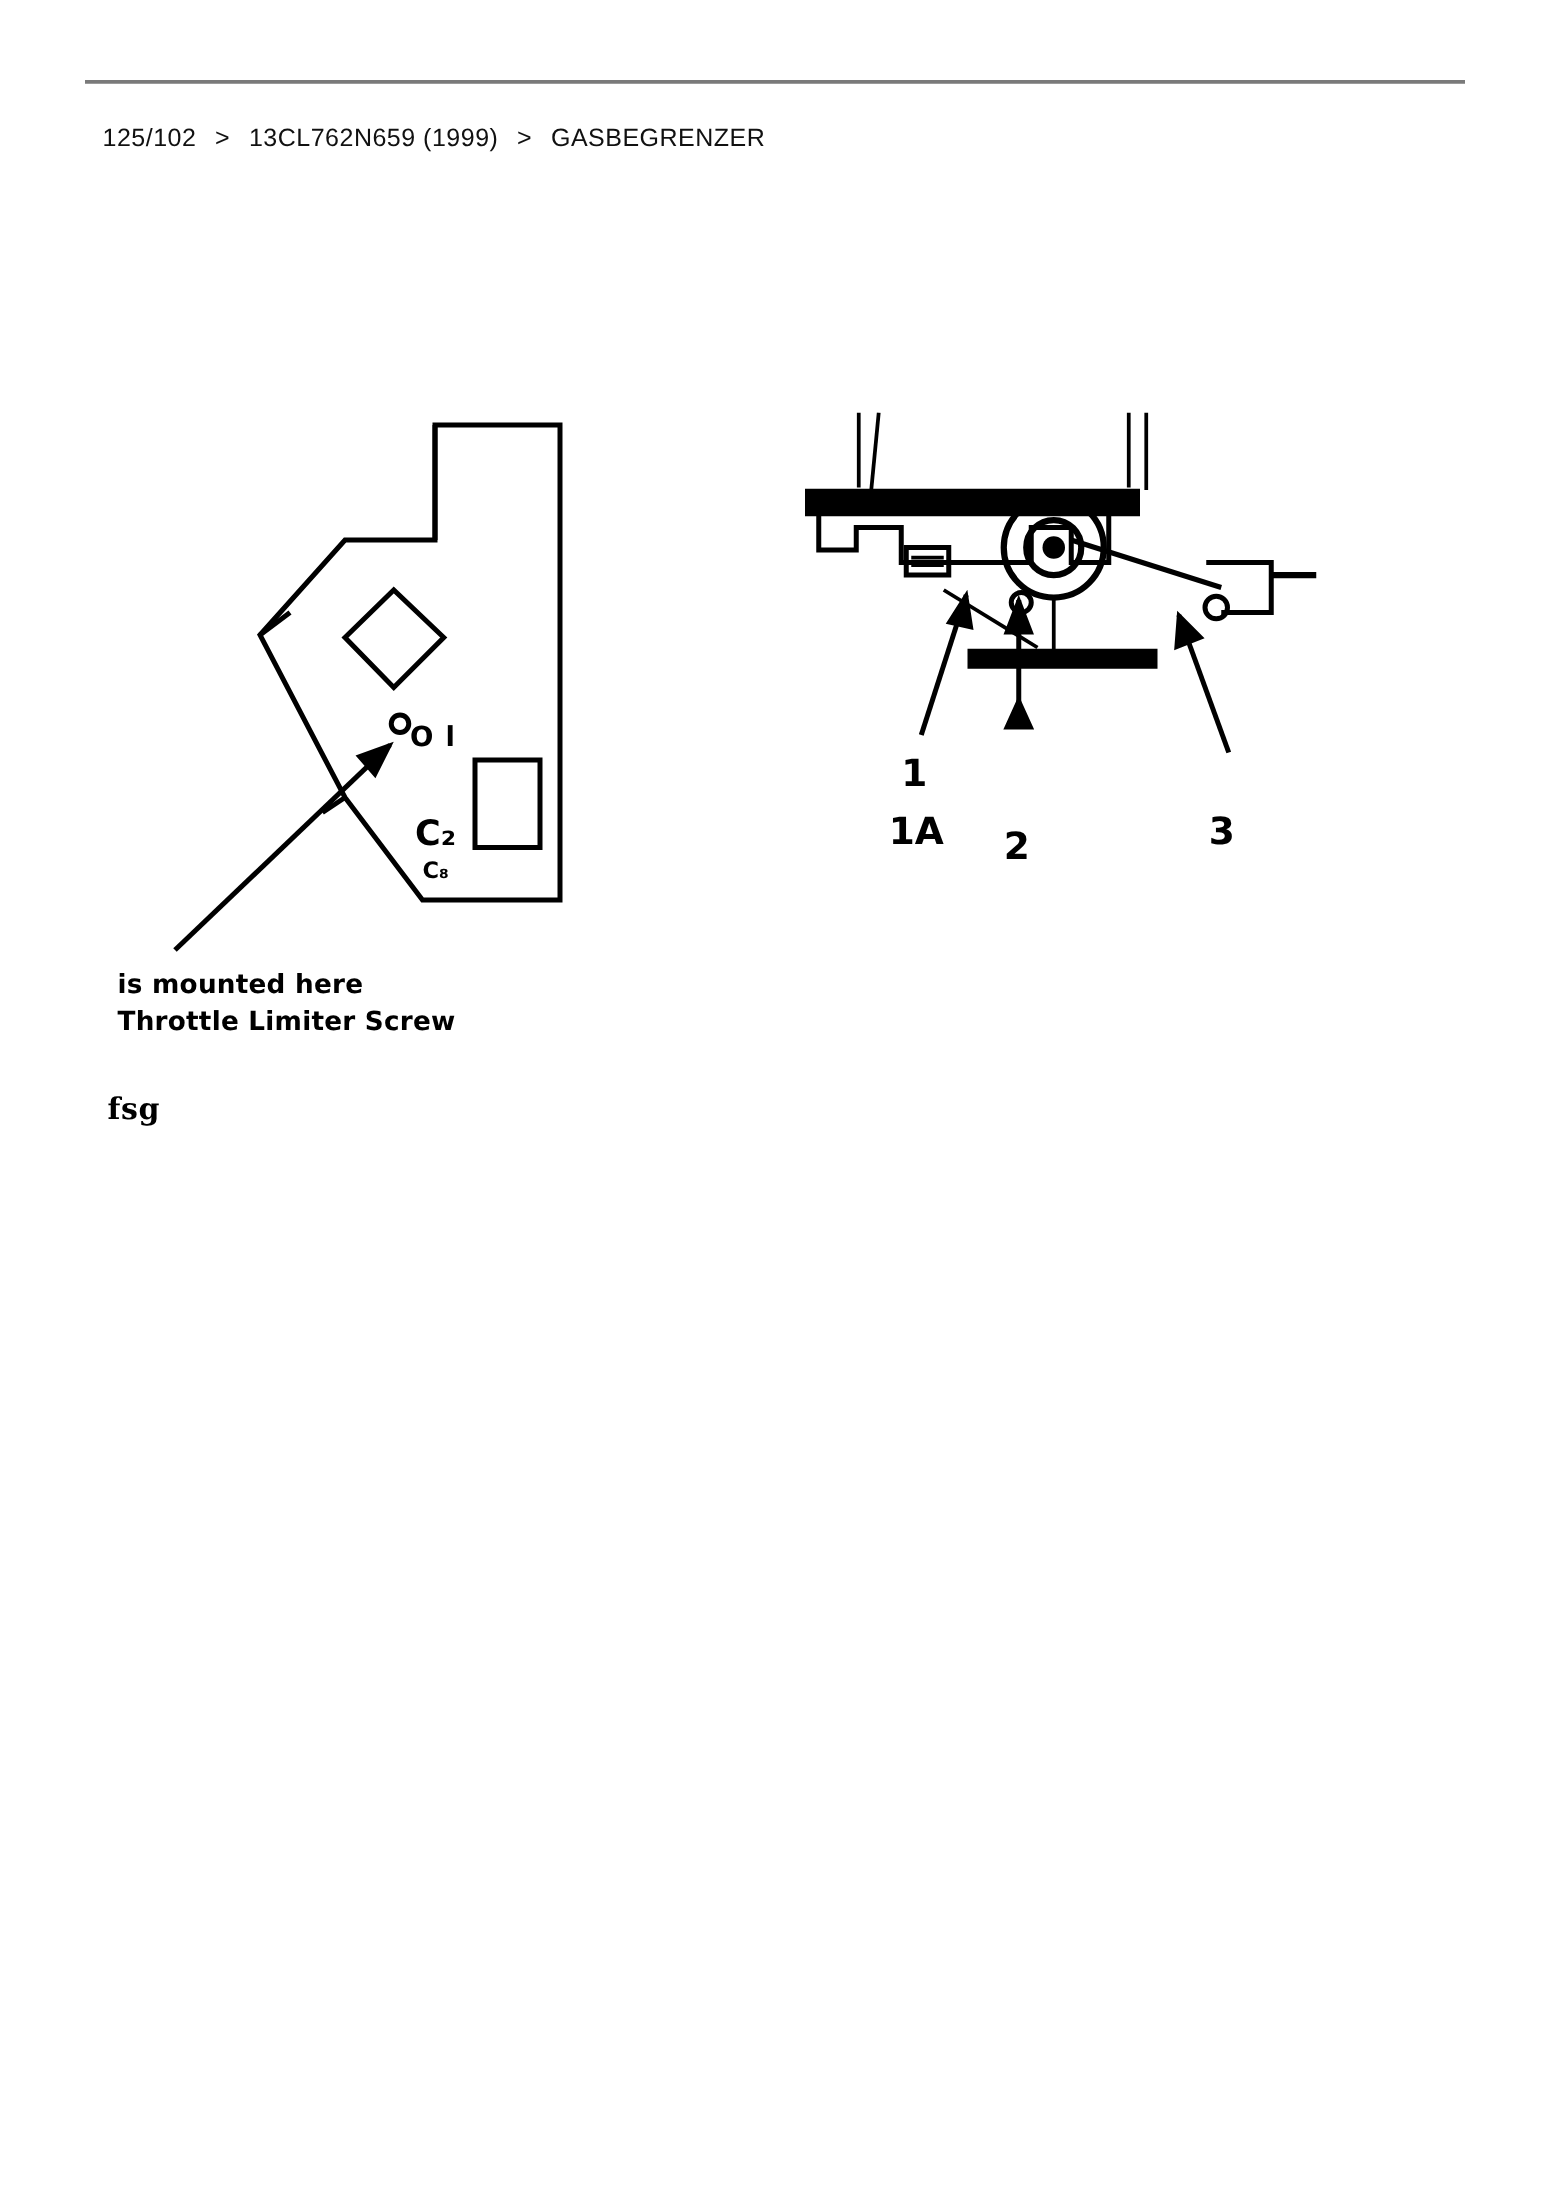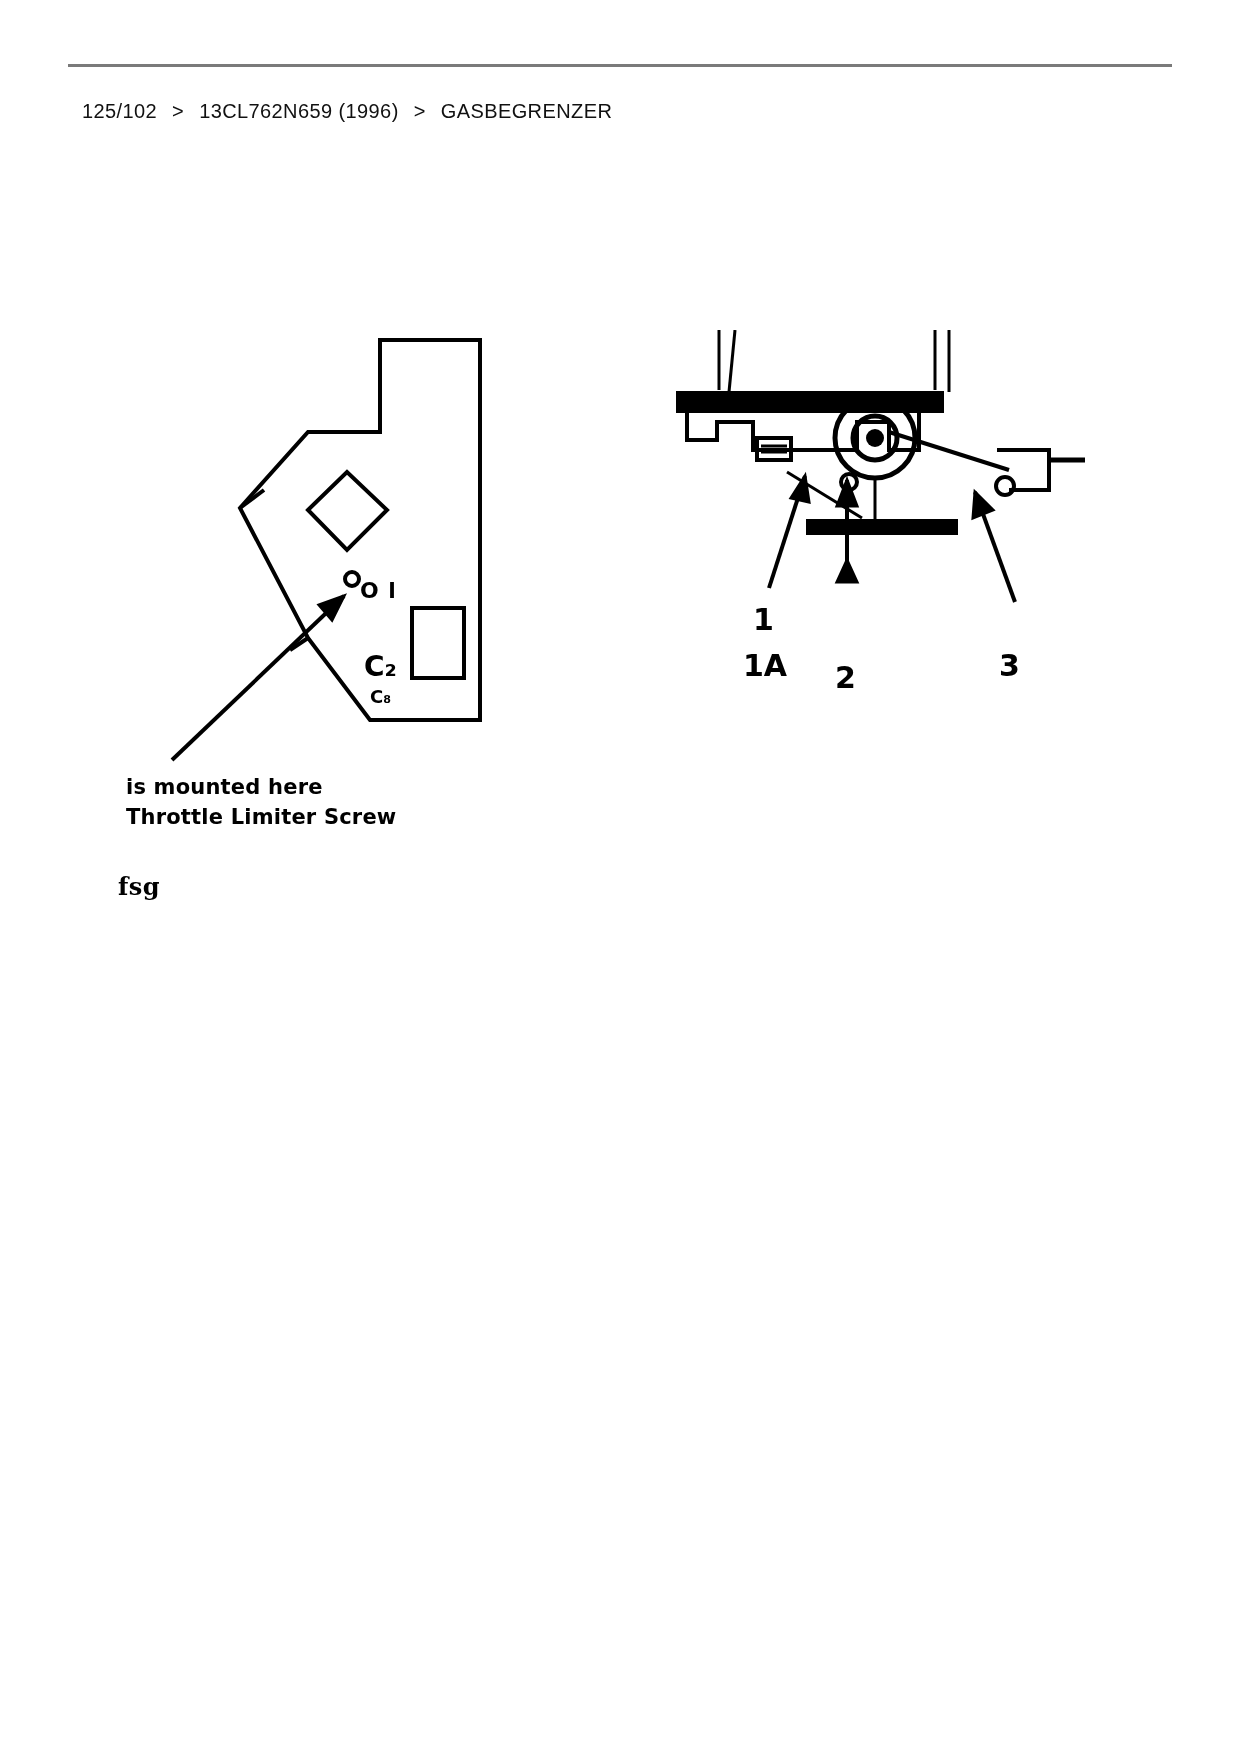--- a/index.html
+++ b/index.html
@@ -43,21 +43,20 @@
     color: #111;
   }
 
   
   .figure-area {
     position: absolute;
     left: 80px;
     top: 300px;
     width: 1040px;
     height: 640px;
-    margin-left: 32px;
   }
 
   
   .fig-left {
     position: absolute;
     left: 0px;
     top: 20px;
     width: 430px;
     height: 620px;
   }
@@ -120,21 +119,21 @@
   .co-3  { left: 342px; top: 318px; }
 </style>
 </head>
 <body>
 
 <div class="top-rule"></div>
 
 <div class="breadcrumb">
   <span class="crumb">125/102</span>
   <span class="sep">&gt;</span>
-  <span class="crumb">13CL762N659 (1996)</span>
+  <span class="crumb">13CL762N659 (1999)</span>
   <span class="sep">&gt;</span>
   <span class="crumb">GASBEGRENZER</span>
 </div>
 
 <div class="figure-area">
 
   <div class="fig-left">
 
     <svg width="430" height="460" viewBox="0 0 430 460">
 

